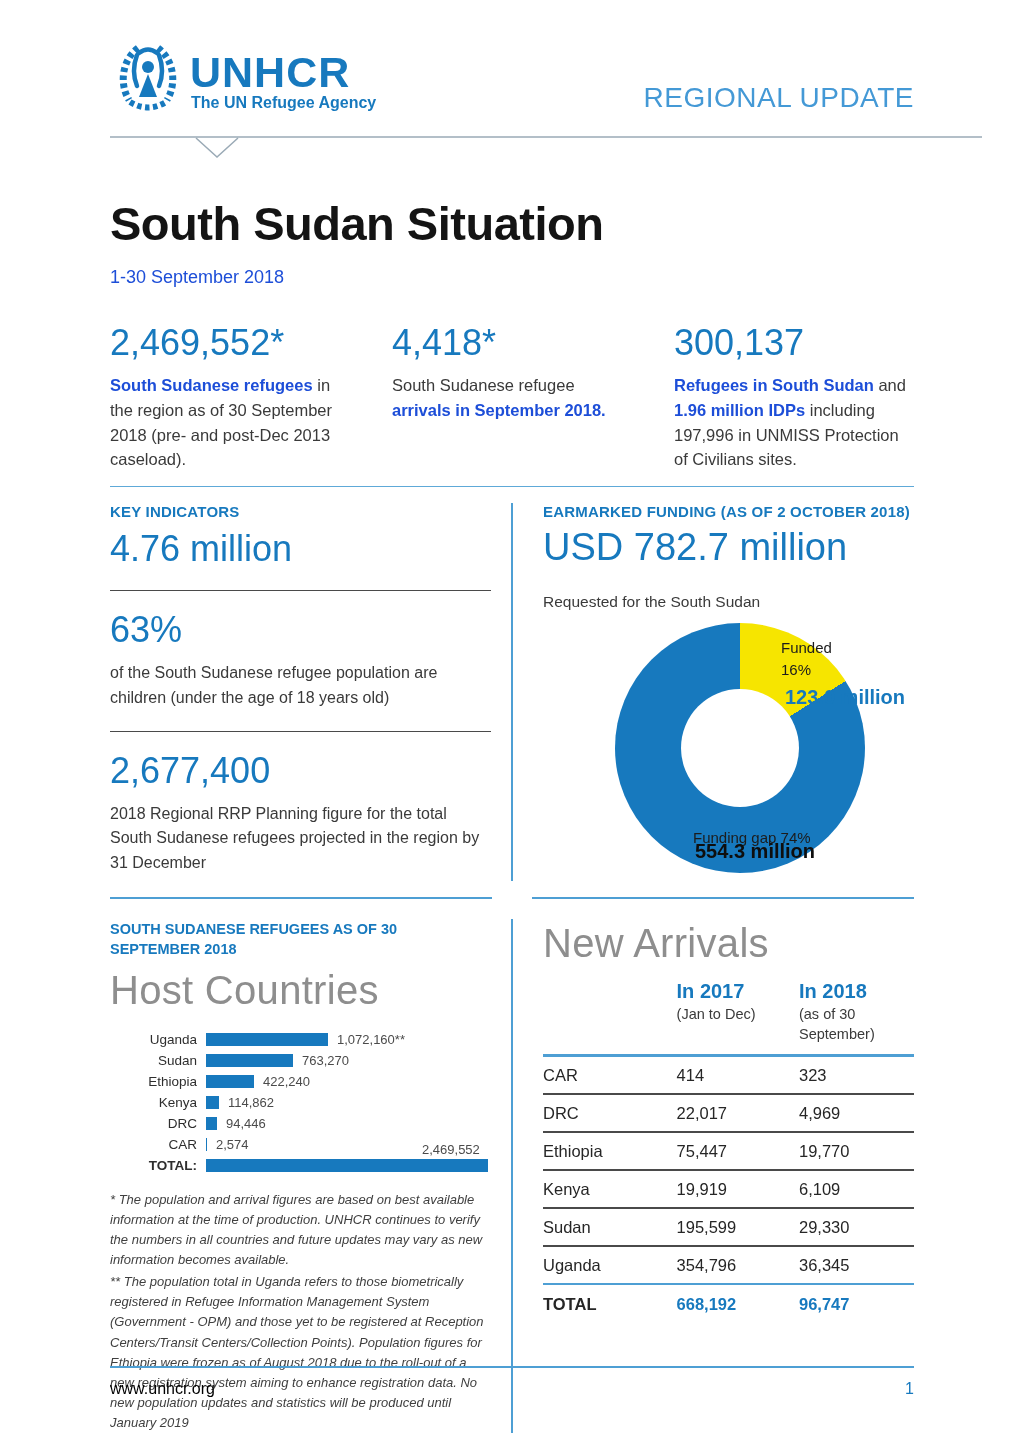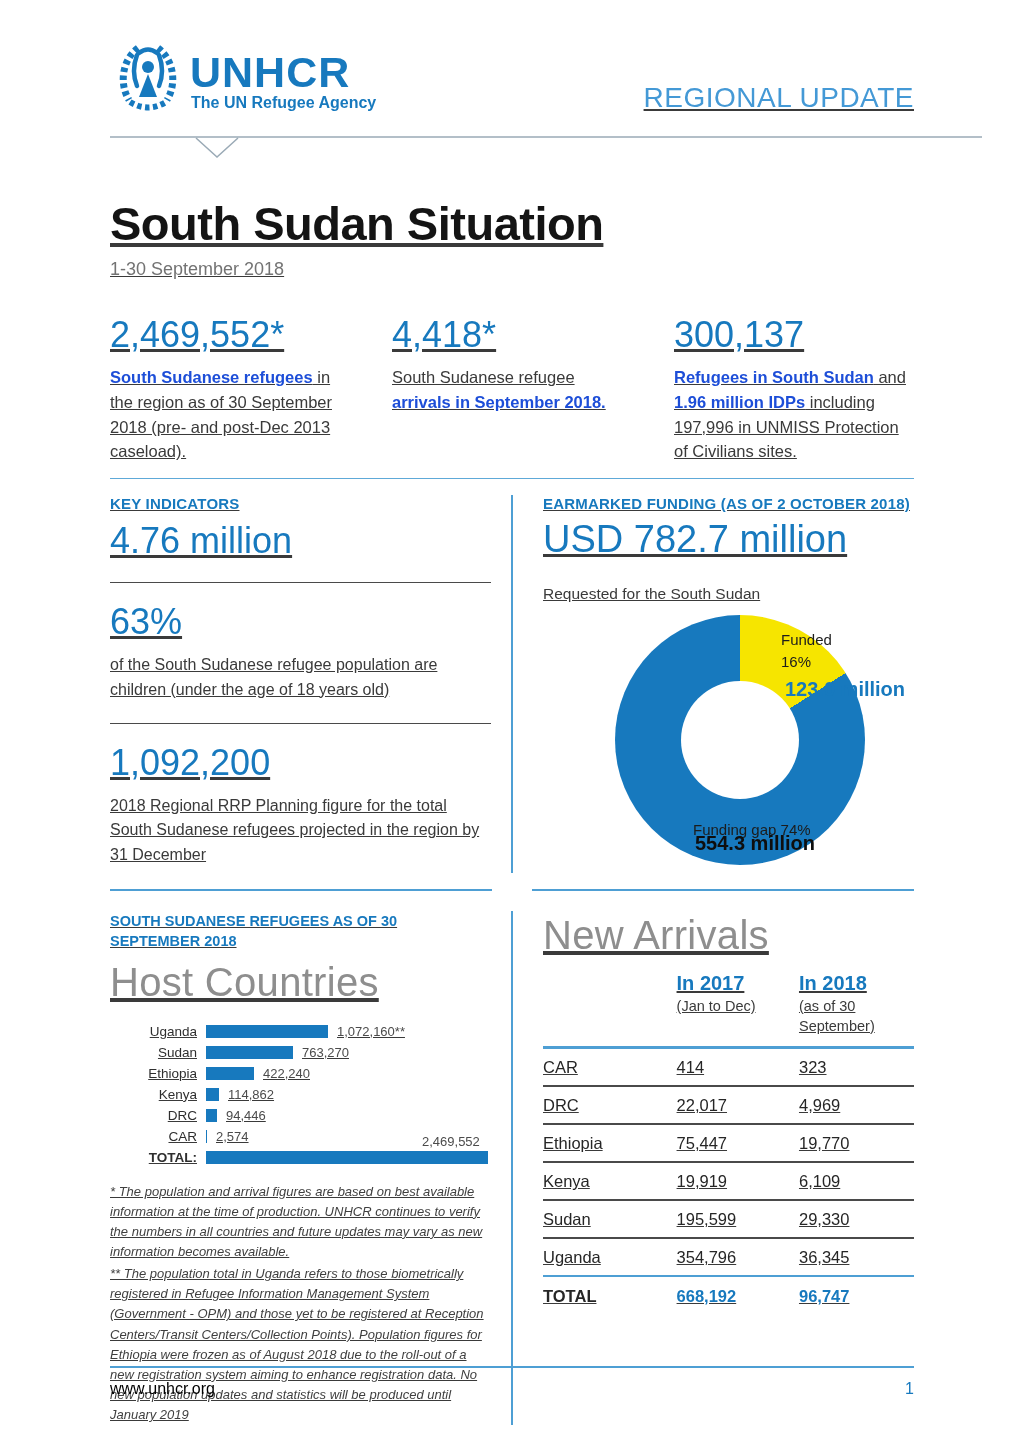--- a/index.html
+++ b/index.html
@@ -1,29 +1,29 @@
 <!DOCTYPE html>
 <html><head>
 <meta charset="utf-8">
 <style>
   * { margin:0; padding:0; box-sizing:border-box; }
   html,body { background:#fff; }
   body { font-family:"Liberation Sans", sans-serif; color:#3a3a3a; }
-  .page { position:relative; width:940px; height:1449px; margin:0 auto; background:#fff; overflow:hidden;text-decoration:underline; }
+  .page { position:relative; width:940px; height:1449px; margin:0 auto; background:#fff; overflow:hidden; }
   .content { padding:0 68px; }
 
   
   .top { display:flex; justify-content:space-between; align-items:flex-start; padding-top:40px; }
   .logo { display:block; }
   .regional-update { margin-top:42px; font-size:28px; color:#4499D6; letter-spacing:.5px; }
   .rule-chevron { margin-top:18px; height:28px; }
 
   
   .doc-title { margin-top:30px; font-size:47px; font-weight:bold; color:#141414; letter-spacing:-.5px; }
-  .doc-date { margin-top:8px; font-size:18px; color:#737373; }
+  .doc-date { margin-top:16px; font-size:18px; color:#1d4ed8; }
 
   
   .stats { margin-top:34px; display:grid; grid-template-columns:1fr 1fr 1fr; column-gap:42px; }
   .stat-value { font-size:36px; color:#1779BE; margin-bottom:9px; }
   .stat-desc { font-size:16.5px; line-height:1.5; color:#3a3a3a; }
   .stat-desc .accent { color:#1d4ed8; font-weight:bold; }
 
   .full-rule { margin-top:14px; border-top:1.5px solid #5EA9D8; }
 
   
@@ -150,21 +150,21 @@
 
     
     <div class="main-grid">
       <div class="col-left">
         <div class="section-heading">KEY INDICATORS</div>
         <div class="big-number">4.76 million</div>
         <div class="dark-rule"></div>
         <div class="big-number">63%</div>
         <div class="indicator-desc">of the South Sudanese refugee population are children (under the age of 18 years old)</div>
         <div class="dark-rule"></div>
-        <div class="big-number">1,092,200</div>
+        <div class="big-number">2,677,400</div>
         <div class="indicator-desc">2018 Regional RRP Planning figure for the total South Sudanese refugees projected in the region by 31 December</div>
       </div>
 
       <div class="v-divider"></div>
 
       <div class="col-right">
         <div class="section-heading">EARMARKED FUNDING (AS OF 2 OCTOBER 2018)</div>
         <div class="funding-amount">USD 782.7 million</div>
         <div class="funding-note">Requested for the South Sudan</div>
         <div class="donut-wrap">

